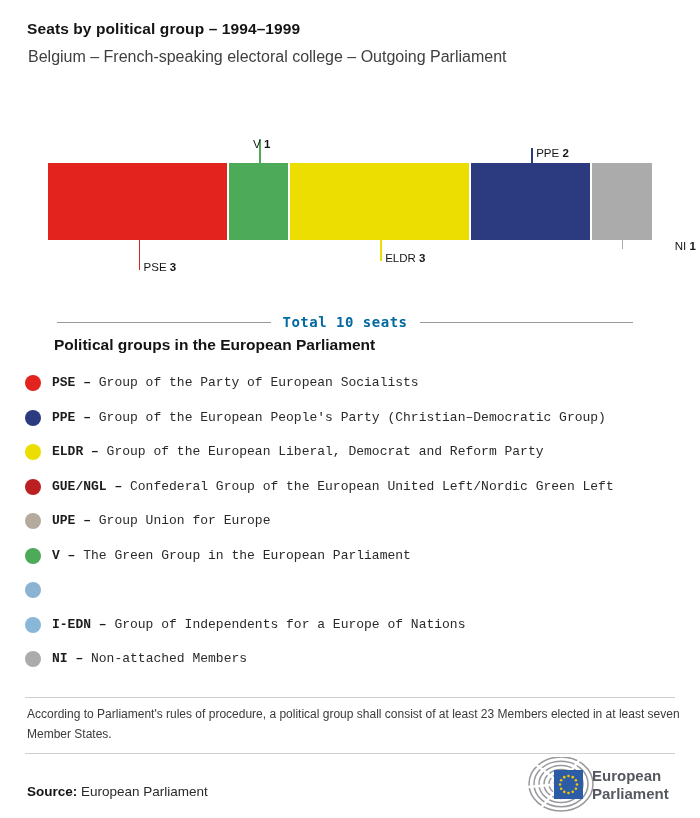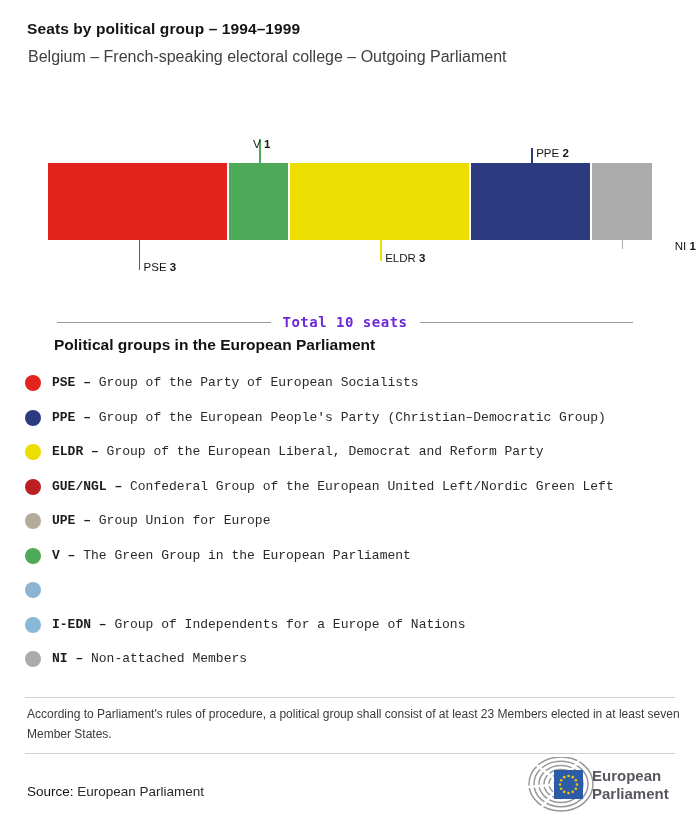--- a/index.html
+++ b/index.html
@@ -11,34 +11,34 @@
 
   .chart-area{position:absolute;left:0;top:130px;width:700px;height:170px;}
   .bar{position:absolute;left:48px;top:33px;width:604px;height:77px;display:flex;gap:2px;}
   .seg{height:100%;}
   .tick{position:absolute;width:1.5px;}
   .barlabel{position:absolute;font-size:11.5px;color:#161616;white-space:nowrap;line-height:14px;}
   .barlabel b{font-weight:bold;}
 
   .total-row{position:absolute;left:57px;right:67px;top:314px;display:flex;align-items:center;gap:12px;}
   .total-row .rule{flex:1;height:1px;background:#9a9a9a;}
-  .total-label{font-family:"DejaVu Sans Mono", monospace;font-weight:bold;font-size:14px;color:#6d28d9;letter-spacing:.5px;white-space:nowrap;}
+  .total-label{font-family:"DejaVu Sans Mono", monospace;font-weight:bold;font-size:14px;color:#0369a1;letter-spacing:.5px;white-space:nowrap;}
 
   .legend-heading{position:absolute;left:25px;top:336px;font-size:15.5px;font-weight:bold;color:#141414;margin-left:29px;}
   .legend{position:absolute;left:25px;right:25px;top:366px;}
   .legend-row{display:flex;align-items:center;height:34.5px;}
   .dot{width:16px;height:16px;border-radius:50%;flex:0 0 16px;margin-right:11px;}
   .legend-text{font-size:13px;color:#2a2a2a;line-height:16px;font-family:Liberation Mono, monospace;}
   .legend-text .code{font-weight:bold;color:#1c1c1c;}
 
   .divider{position:absolute;left:25px;right:25px;height:1px;background:#cfcfcf;}
   .footnote{position:absolute;left:27px;width:653px;top:704px;font-size:12px;line-height:20px;color:#3a3a3a;}
 
   .source-line{position:absolute;left:27px;top:784px;font-size:13.5px;color:#2a2a2a;}
-  .source-line .src{font-weight:normal;color:#141414;}
+  .source-line .src{font-weight:bold;color:#141414;}
 
   .logo{position:absolute;right:24px;top:757px;}
 </style>
 </head>
 <body>
 
 <div class="page">
 
   <div class="title">Seats by political group – 1994–1999</div>
   <div class="subtitle">Belgium – French-speaking electoral college – Outgoing Parliament</div>

